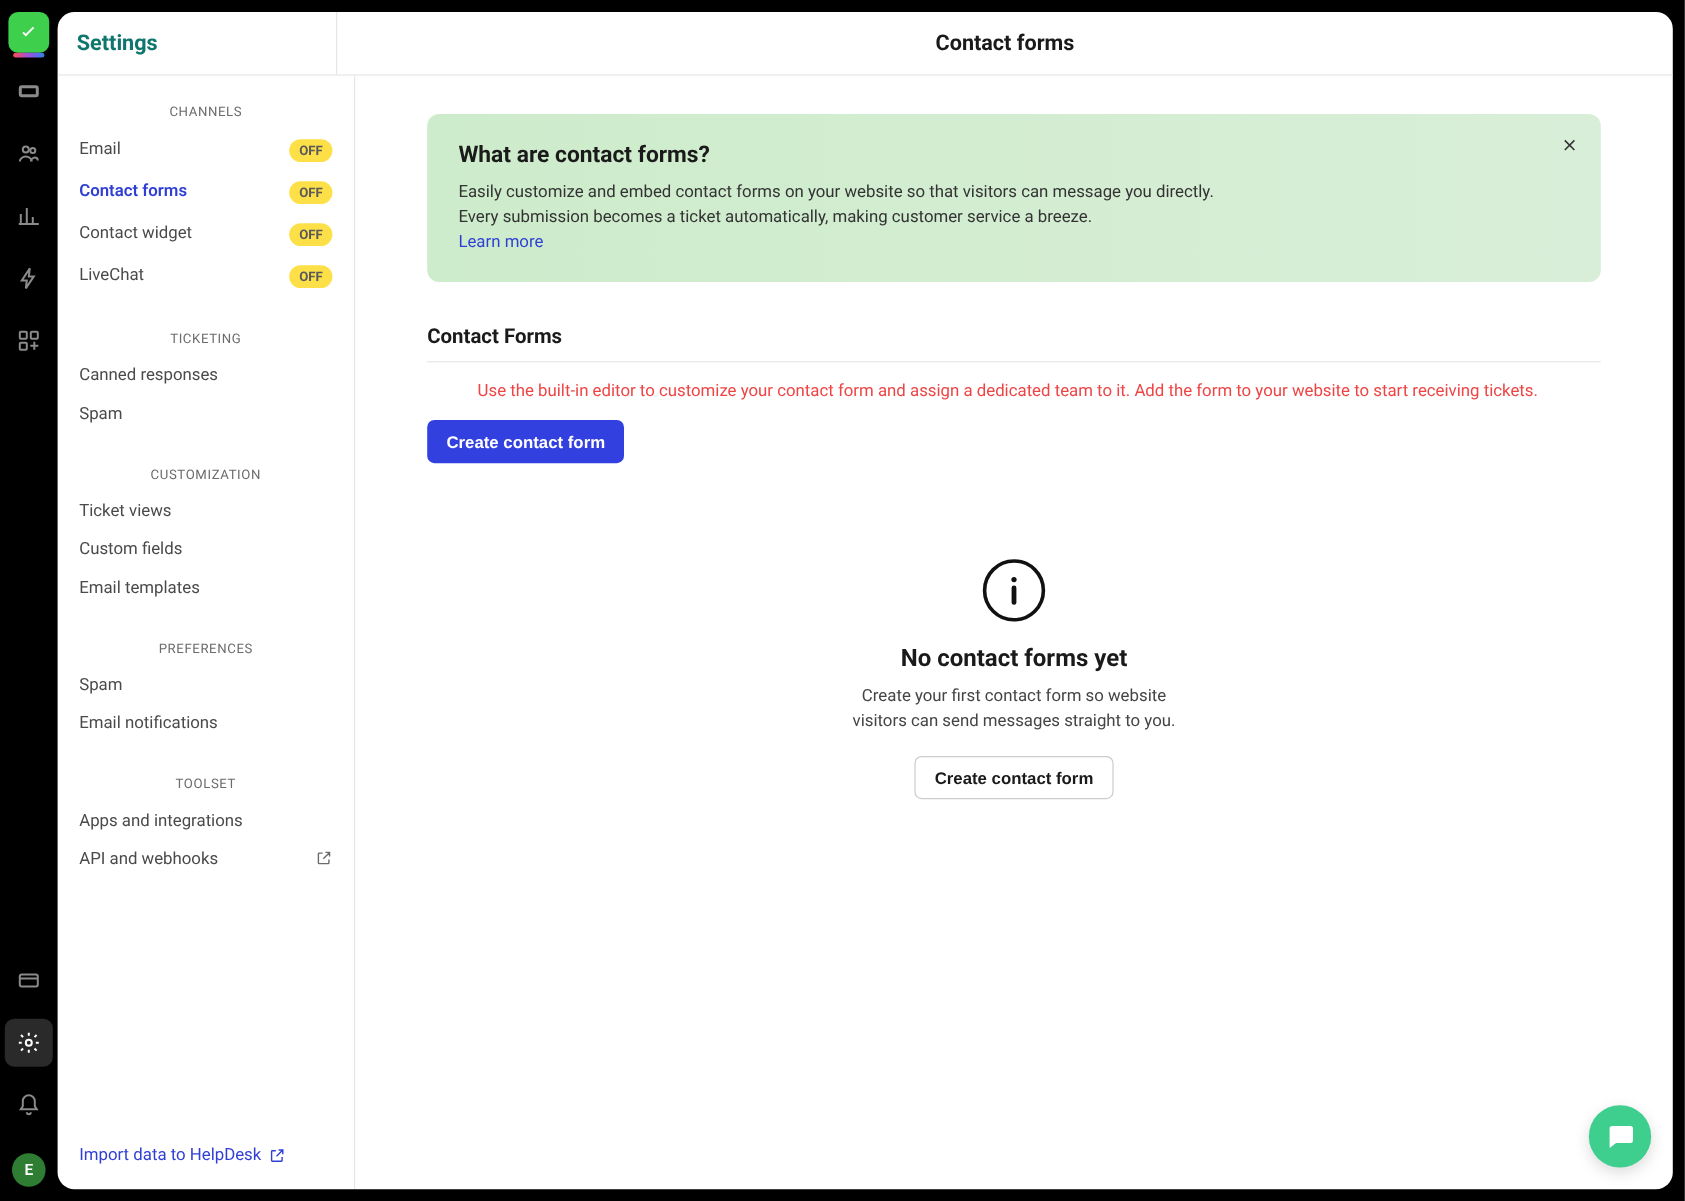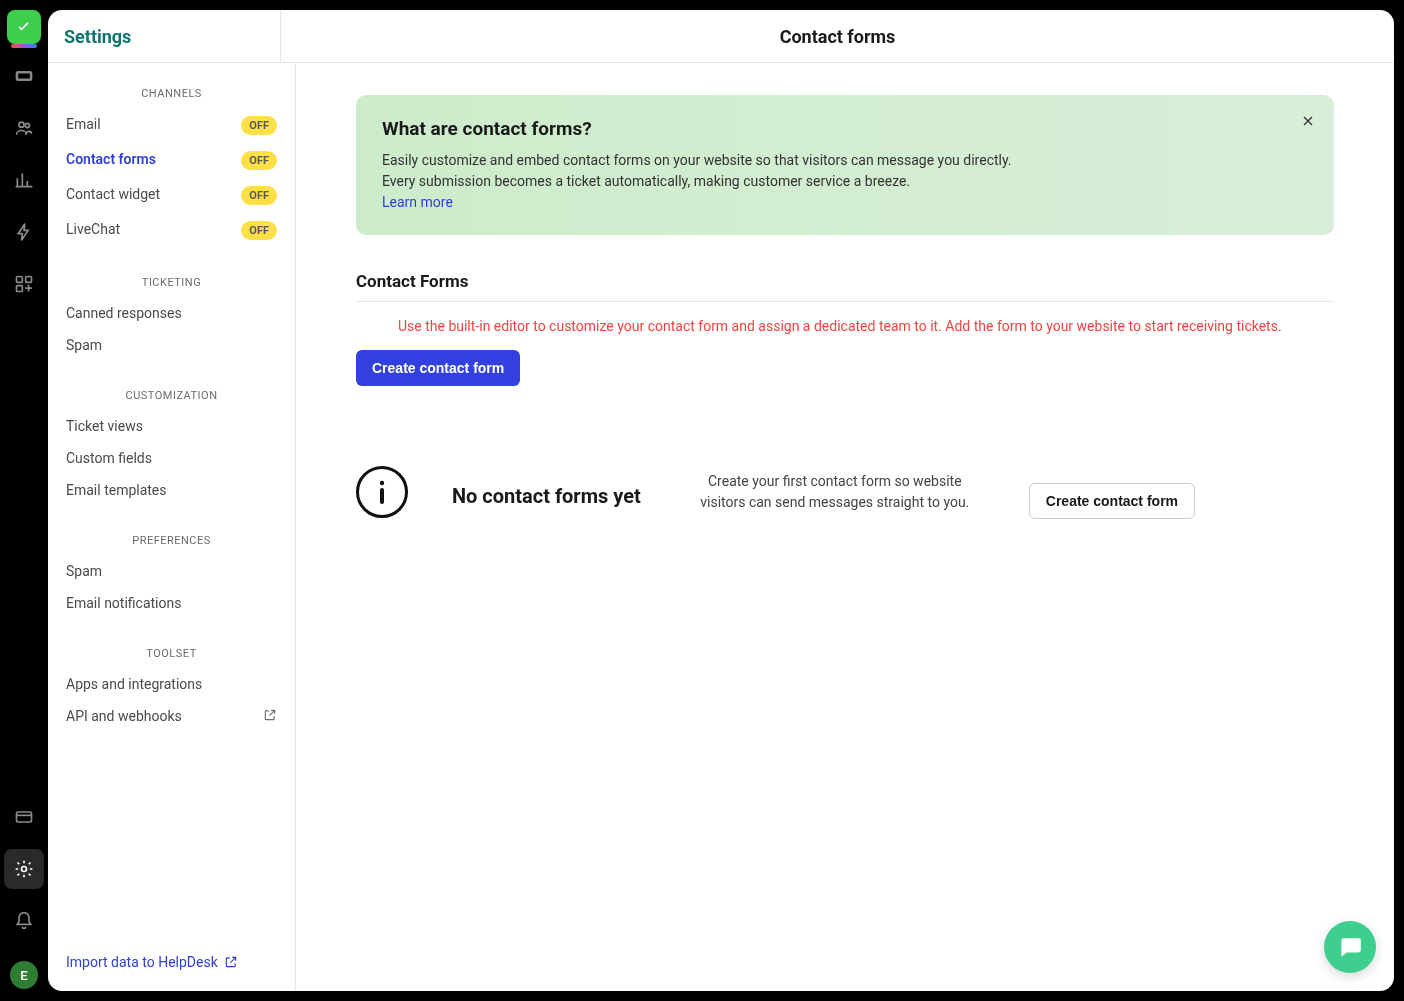--- a/index.html
+++ b/index.html
@@ -46,21 +46,21 @@
 .banner a { color: #2f3fd4; text-decoration: none; }
 .banner-close { position: absolute; top: 14px; right: 14px; width: 24px; height: 24px; display: flex; align-items: center; justify-content: center; cursor: pointer; color: #333; }
 .banner-close svg { width: 16px; height: 16px; stroke: currentColor; stroke-width: 2; fill:none; }
 
 .section-title { font-size: 17px; font-weight: 700; color: #1a1a1a; margin-bottom: 10px; }
 hr.sec-rule { border: none; border-top: 1px solid #e6e6e6; margin-bottom: 16px; }
 .section-desc { font-size: 14px; color: #ef4444; margin-bottom: 16px; margin-left: 42px; }
 .btn-primary { background: #3340e0; color: #fff; border: none; padding: 10px 16px; border-radius: 6px; font-size: 14px; font-weight: 600; cursor: pointer; }
 .btn-outline { background: #fff; color: #1a1a1a; border: 1px solid #ccc; padding: 9px 16px; border-radius: 6px; font-size: 14px; font-weight: 600; cursor: pointer; }
 
-.empty-state { margin-top: 80px; display: flex; flex-direction: row; align-items: center; text-align: center; gap: 44px; }
+.empty-state { margin-top: 80px; display: flex; flex-direction: column; align-items: center; text-align: center; }
 .empty-icon { width: 52px; height: 52px; border: 3px solid #111; border-radius: 50%; display: flex; align-items: center; justify-content: center; margin-bottom: 18px; }
 .empty-icon svg { width: 10px; height: 26px; fill: #111; }
 .empty-title { font-size: 20px; font-weight: 700; color: #1a1a1a; margin-bottom: 10px; }
 .empty-desc { font-size: 14px; color: #444; max-width: 300px; margin-bottom: 18px; line-height:1.5; }
 
 .chat-fab { position: absolute; bottom: 18px; right: 18px; width: 52px; height: 52px; border-radius: 50%; background: #3ecf8e; display: flex; align-items: center; justify-content: center; box-shadow: 0 4px 12px rgba(0,0,0,0.15); cursor: pointer; }
 .chat-fab svg { width: 26px; height: 26px; fill: #fff; }
 </style>
 </head>
 <body>

